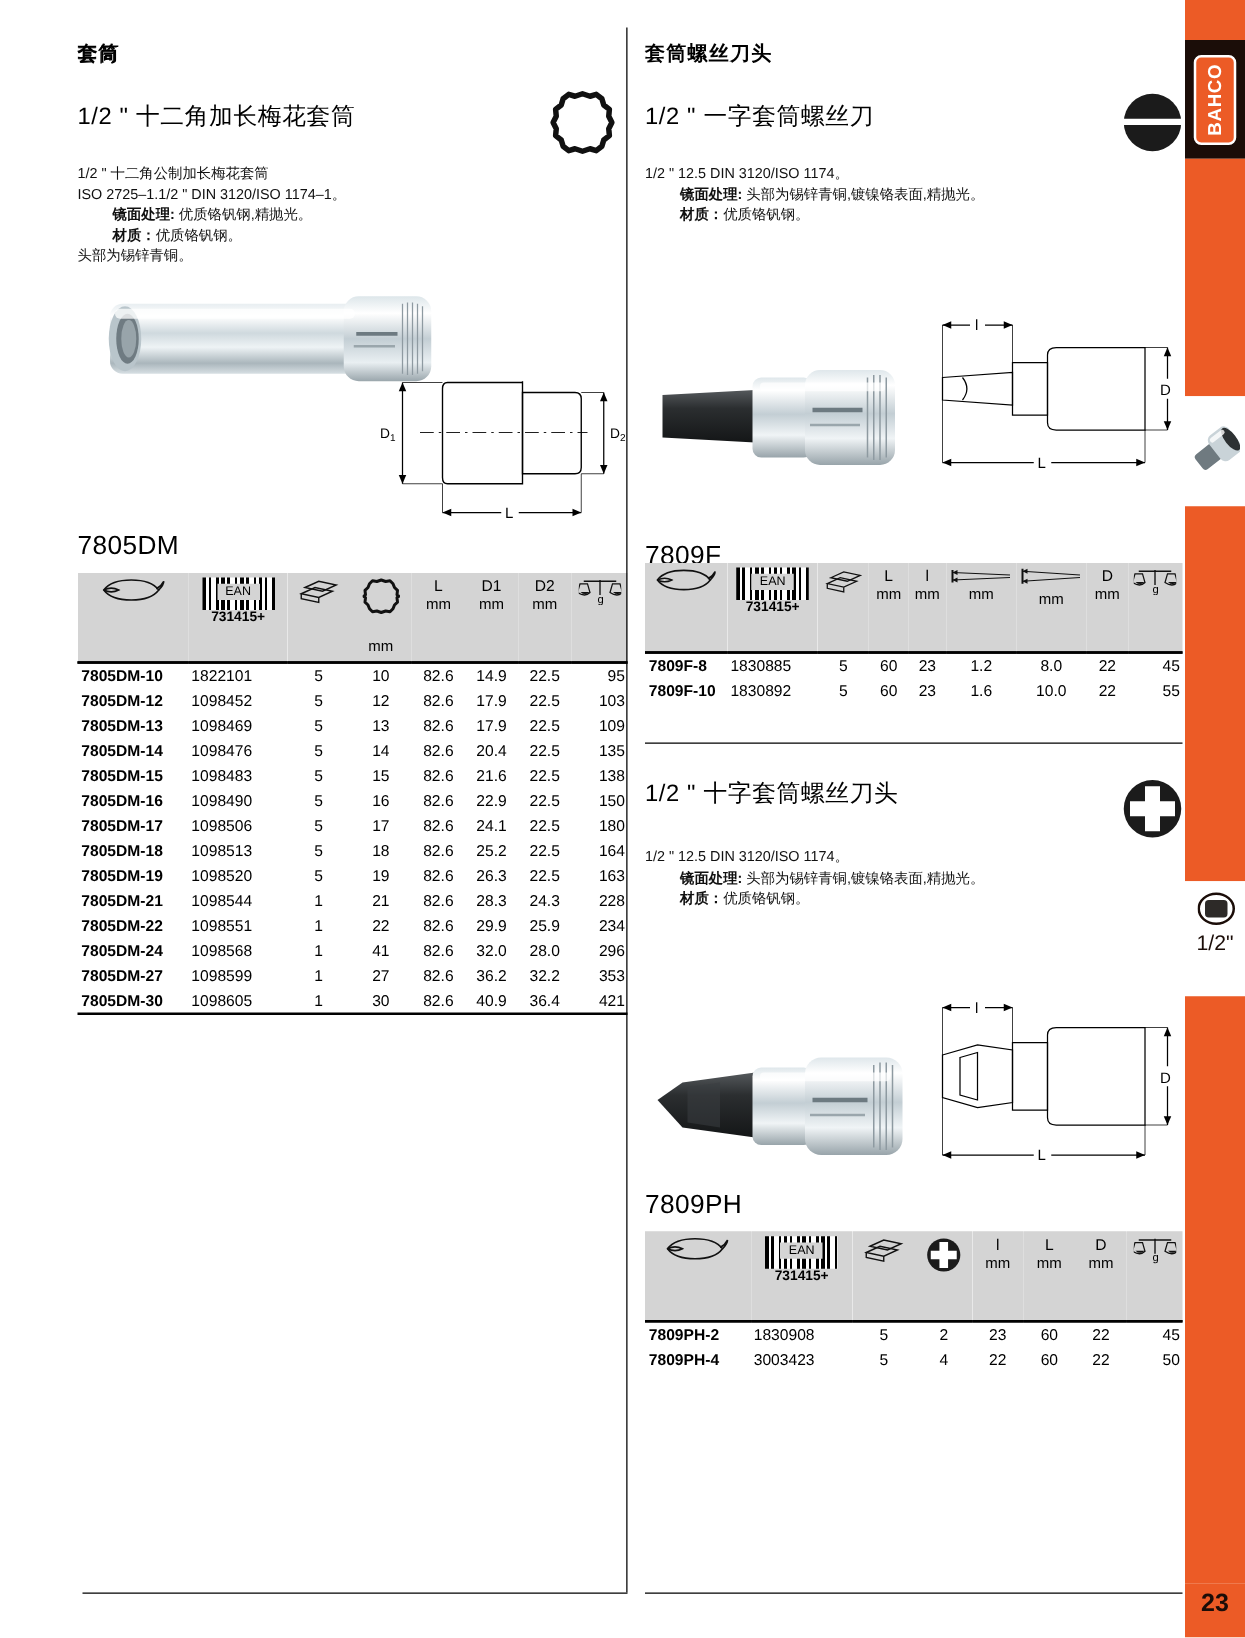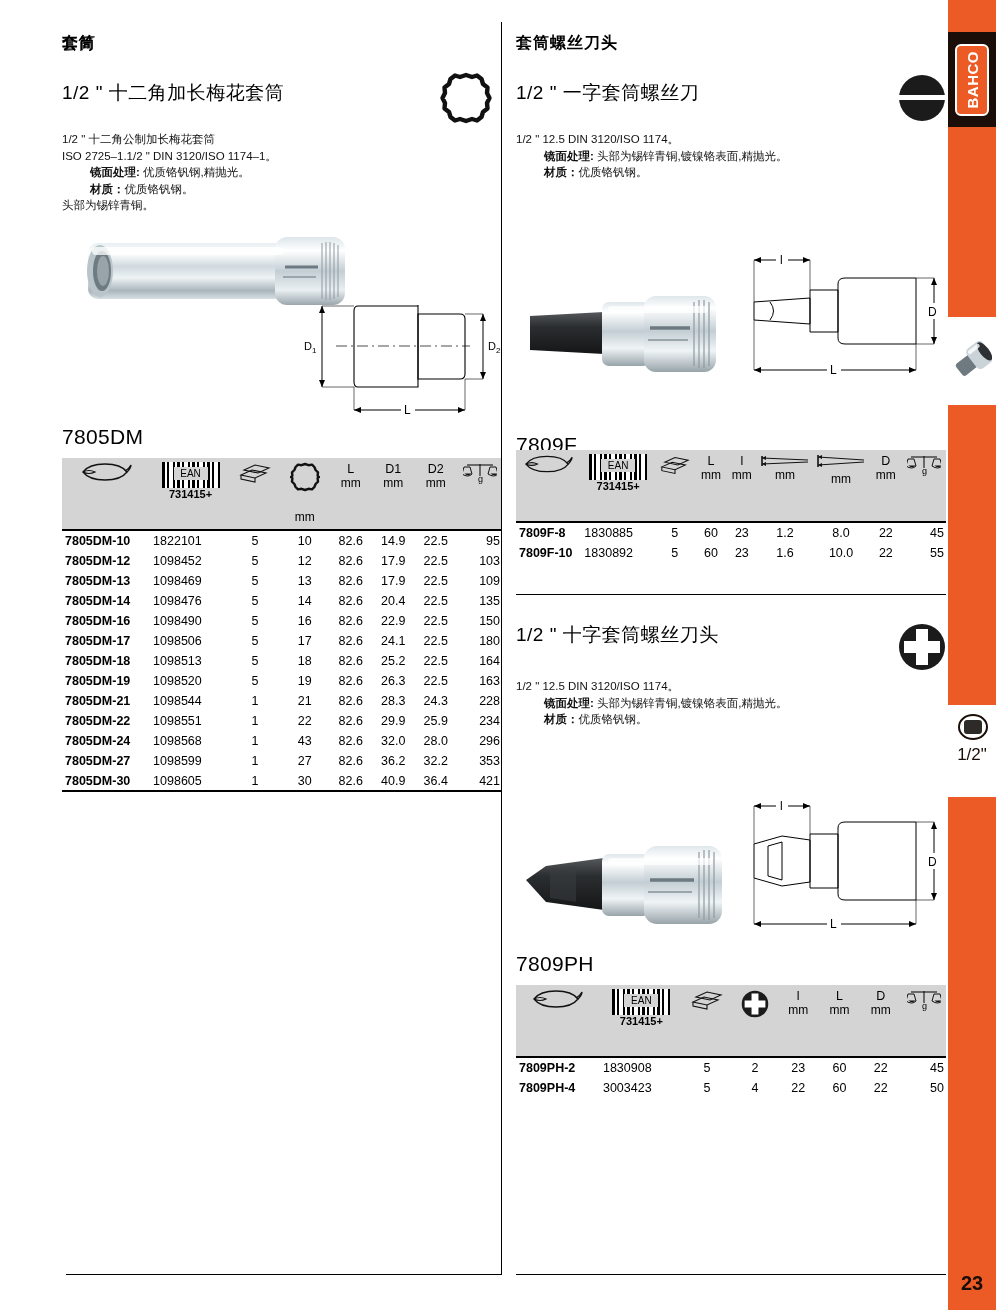--- a/index.html
+++ b/index.html
@@ -286,20 +286,30 @@
               <td class="code">7805DM-14</td>
               <td class="ean">1098476</td>
               <td>5</td>
               <td>14</td>
               <td>82.6</td>
               <td>20.4</td>
               <td>22.5</td>
               <td class="wt">135</td>
             </tr>
             <tr>
+              <td class="code">7805DM-15</td>
+              <td class="ean">1098483</td>
+              <td>5</td>
+              <td>15</td>
+              <td>82.6</td>
+              <td>21.6</td>
+              <td>22.5</td>
+              <td class="wt">138</td>
+            </tr>
+            <tr>
               <td class="code">7805DM-16</td>
               <td class="ean">1098490</td>
               <td>5</td>
               <td>16</td>
               <td>82.6</td>
               <td>22.9</td>
               <td>22.5</td>
               <td class="wt">150</td>
             </tr>
             <tr>
@@ -349,21 +359,21 @@
               <td>22</td>
               <td>82.6</td>
               <td>29.9</td>
               <td>25.9</td>
               <td class="wt">234</td>
             </tr>
             <tr>
               <td class="code">7805DM-24</td>
               <td class="ean">1098568</td>
               <td>1</td>
-              <td>43</td>
+              <td>41</td>
               <td>82.6</td>
               <td>32.0</td>
               <td>28.0</td>
               <td class="wt">296</td>
             </tr>
             <tr>
               <td class="code">7805DM-27</td>
               <td class="ean">1098599</td>
               <td>1</td>
               <td>27</td>

